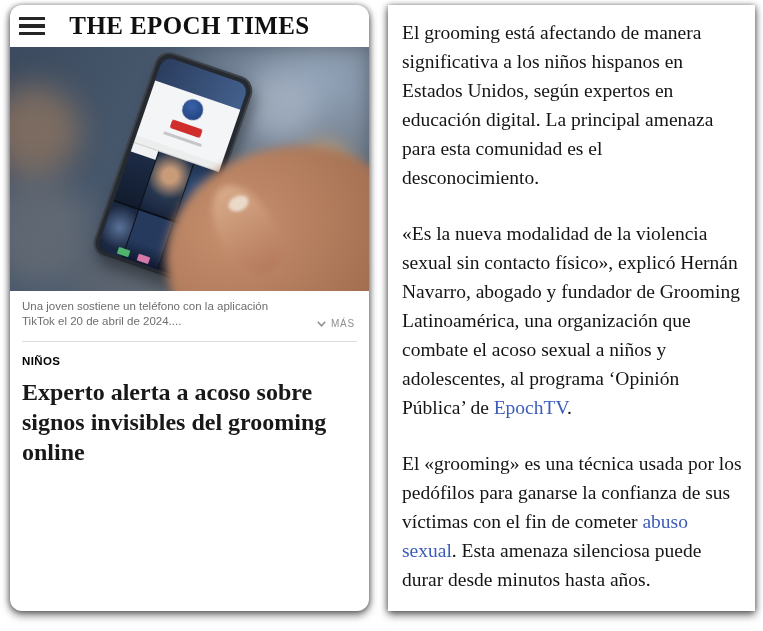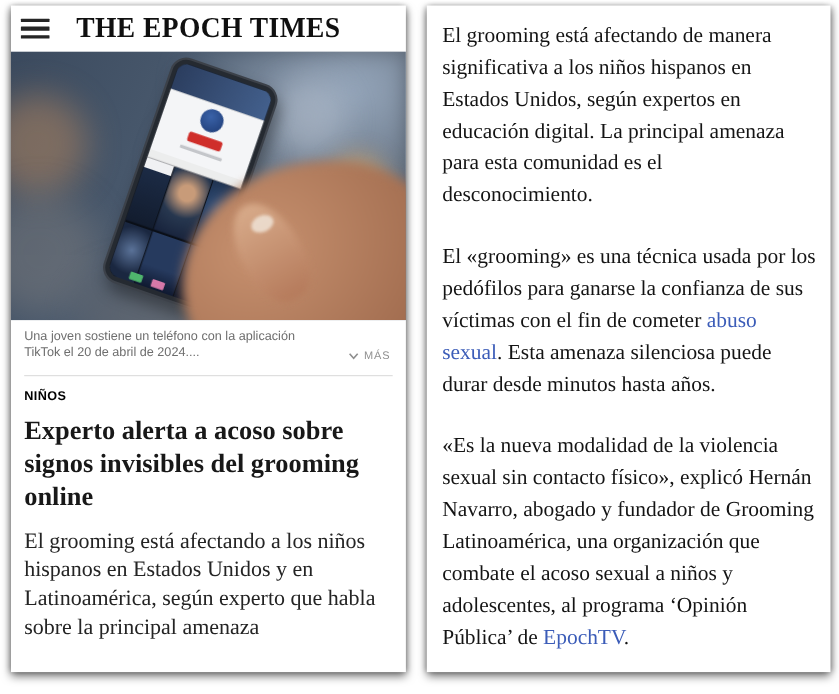--- a/index.html
+++ b/index.html
@@ -9,21 +9,21 @@
     background:#ffffff;
     font-family:"Liberation Sans", sans-serif;
     overflow:hidden;
     --link:#3b5cb8; --caption:#6e6e6e; --divider:#dcdcdc; --ink:#141414;
   }
   .stage { display:flex; gap:19px; padding:5px 8px 0 10px; }
   .panel {
     background:#fff; height:606px; position:relative;
     box-shadow:0 4px 8px rgba(0,0,0,.55), 2px 0 5px rgba(0,0,0,.22), -2px 0 5px rgba(0,0,0,.22);
   }
-  .panel-left { width:359px; overflow:hidden; }
+  .panel-left { width:359px; overflow:hidden;border-radius:12px; }
   .panel-right { width:367px; padding:13px 13px 0 14px; overflow:hidden; }
 
   
   .masthead-row { height:42px; position:relative; display:flex; align-items:center; justify-content:center; }
   .hamburger { position:absolute; left:9px; top:12px; width:26px; cursor:pointer; }
   .hamburger .bar { height:3.2px; background:#252525; margin-bottom:4.2px; border-radius:.5px; }
   .hamburger .bar:last-child { margin-bottom:0; }
   .brand {
     font-family:"Liberation Serif", serif; font-weight:bold;
     font-size:25px; letter-spacing:.4px; color:#101010; white-space:nowrap;
@@ -166,24 +166,23 @@
         <span>MÁS</span>
       </button>
     </div>
 
     <hr class="divider">
 
     <div class="category">NIÑOS</div>
 
     <h1 class="headline">Experto alerta a acoso sobre signos invisibles del grooming online</h1>
 
-    <p class="dek">El grooming está afectando a los niños hispanos en Estados Unidos y en Latinoamérica, según experto que habla sobre la principal amenaza</p>
   </section>
 
   <section class="panel panel-right">
     <div id="article-body">
         <p class="body-para"><span>El grooming está afectando de manera significativa a los niños hispanos en Estados Unidos, según expertos en educación digital. La principal amenaza para esta comunidad es el desconocimiento.</span></p>
+        <p class="body-para"><span>«Es la nueva modalidad de la violencia sexual sin contacto físico», explicó Hernán Navarro, abogado y fundador de Grooming Latinoamérica, una organización que combate el acoso sexual a niños y adolescentes, al programa ‘Opinión Pública’ de </span><a class="inline-link" href="#">EpochTV</a><span>.</span></p>
         <p class="body-para"><span>El «grooming» es una técnica usada por los pedófilos para ganarse la confianza de sus víctimas con el fin de cometer </span><a class="inline-link" href="#">abuso sexual</a><span>. Esta amenaza silenciosa puede durar desde minutos hasta años.</span></p>
-        <p class="body-para"><span>«Es la nueva modalidad de la violencia sexual sin contacto físico», explicó Hernán Navarro, abogado y fundador de Grooming Latinoamérica, una organización que combate el acoso sexual a niños y adolescentes, al programa ‘Opinión Pública’ de </span><a class="inline-link" href="#">EpochTV</a><span>.</span></p>
       </div>
   </section>
 
 </div>
 
 </body></html>

